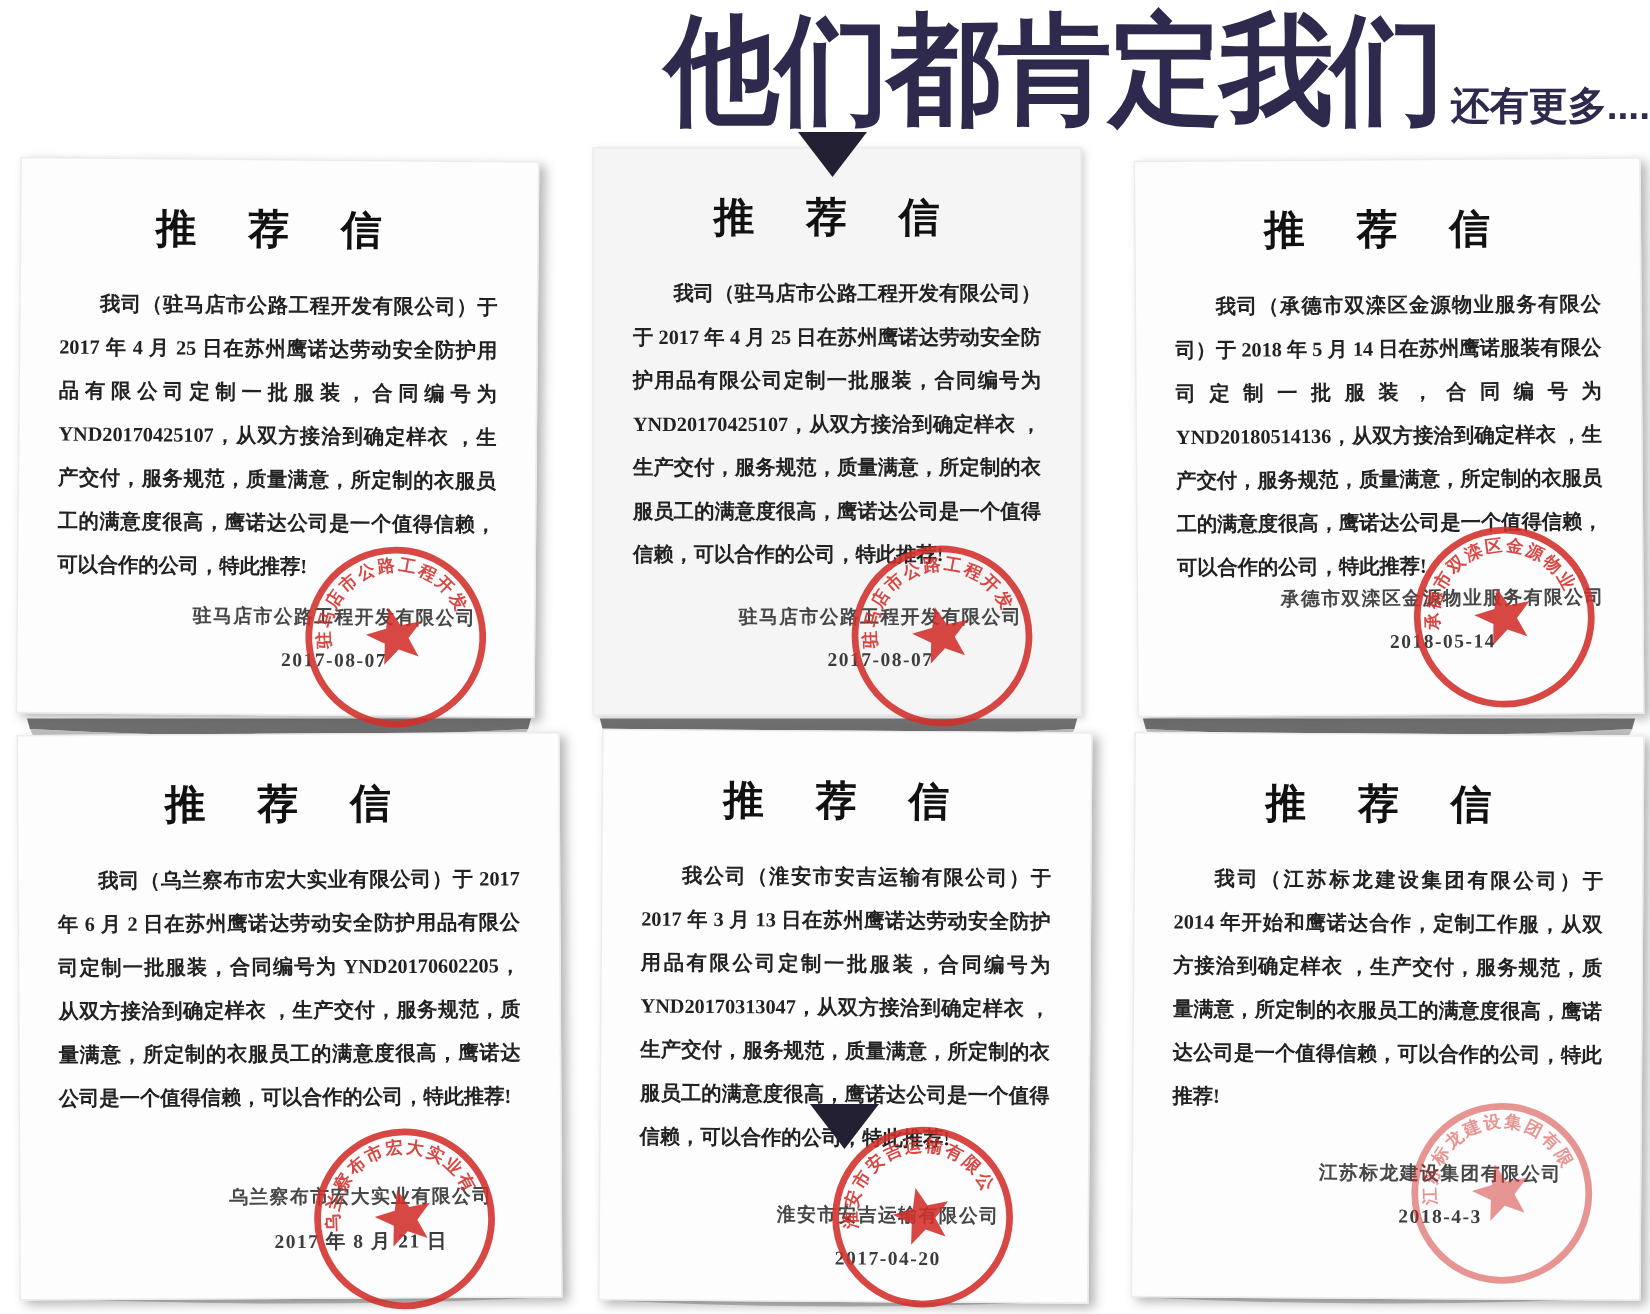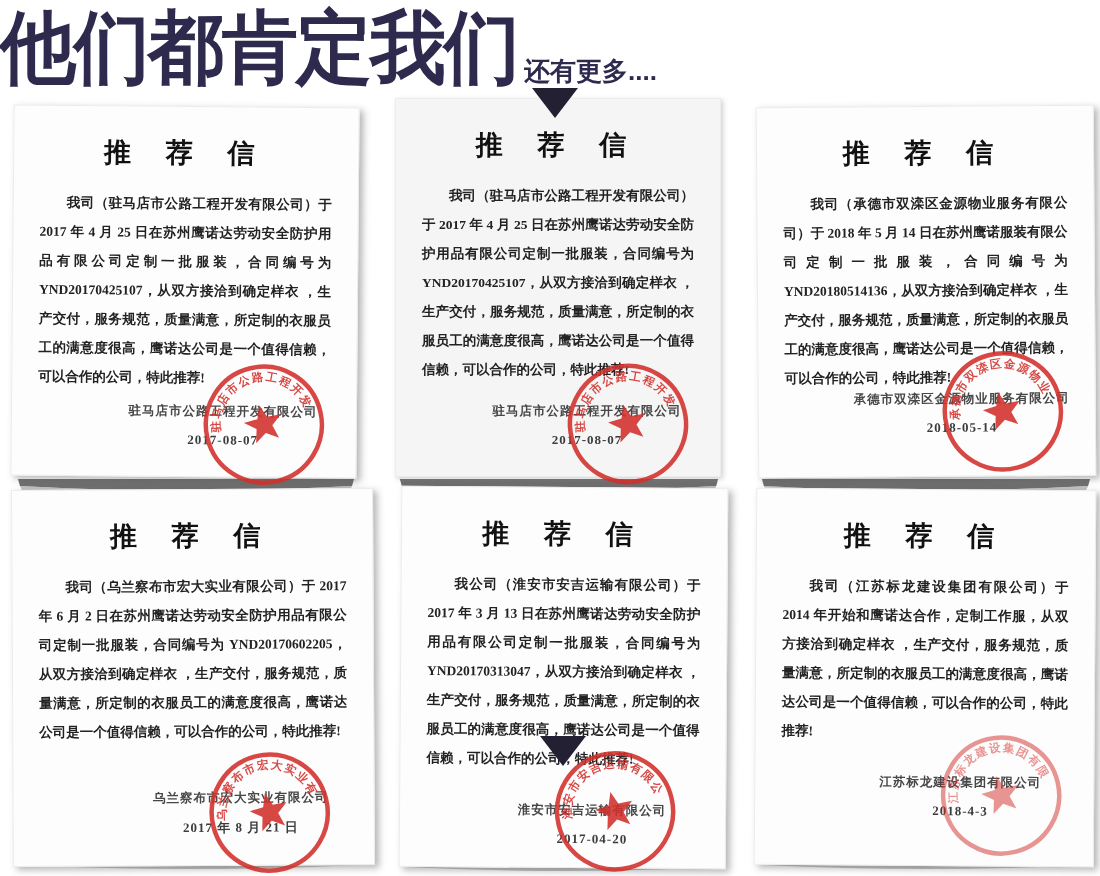--- a/index.html
+++ b/index.html
@@ -11,21 +11,21 @@
     width: 1100px;
     height: 876px;
     background: #ffffff;
     overflow: hidden;
   }
 
   
   .header {
     position: absolute;
     top: 0; left: 0; width: 100%; height: 96px;
-    text-align: left;
+    text-align: right;
     white-space: nowrap;
   }
   .header-title {
     display: inline-block;
     font-size: 76px;
     font-weight: 900;
     letter-spacing: -2px;
     color: #2e2a4e;
     line-height: 96px;
     transform: scaleY(1.05);

